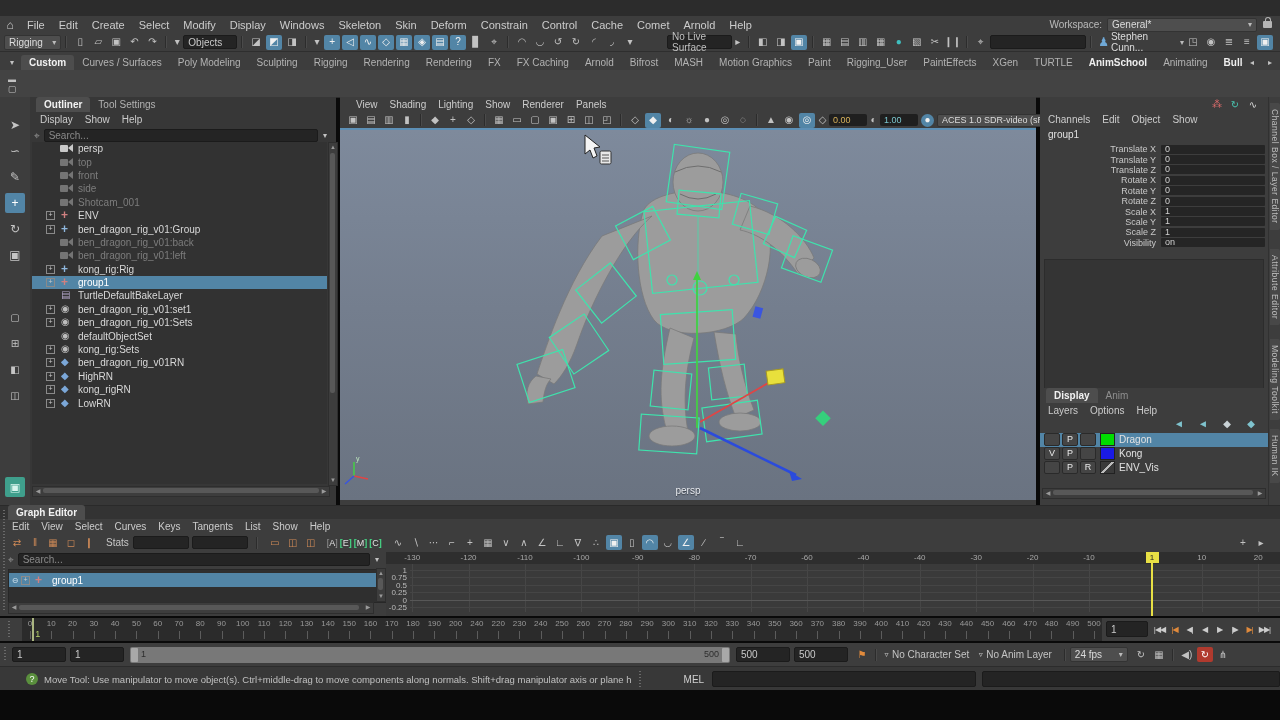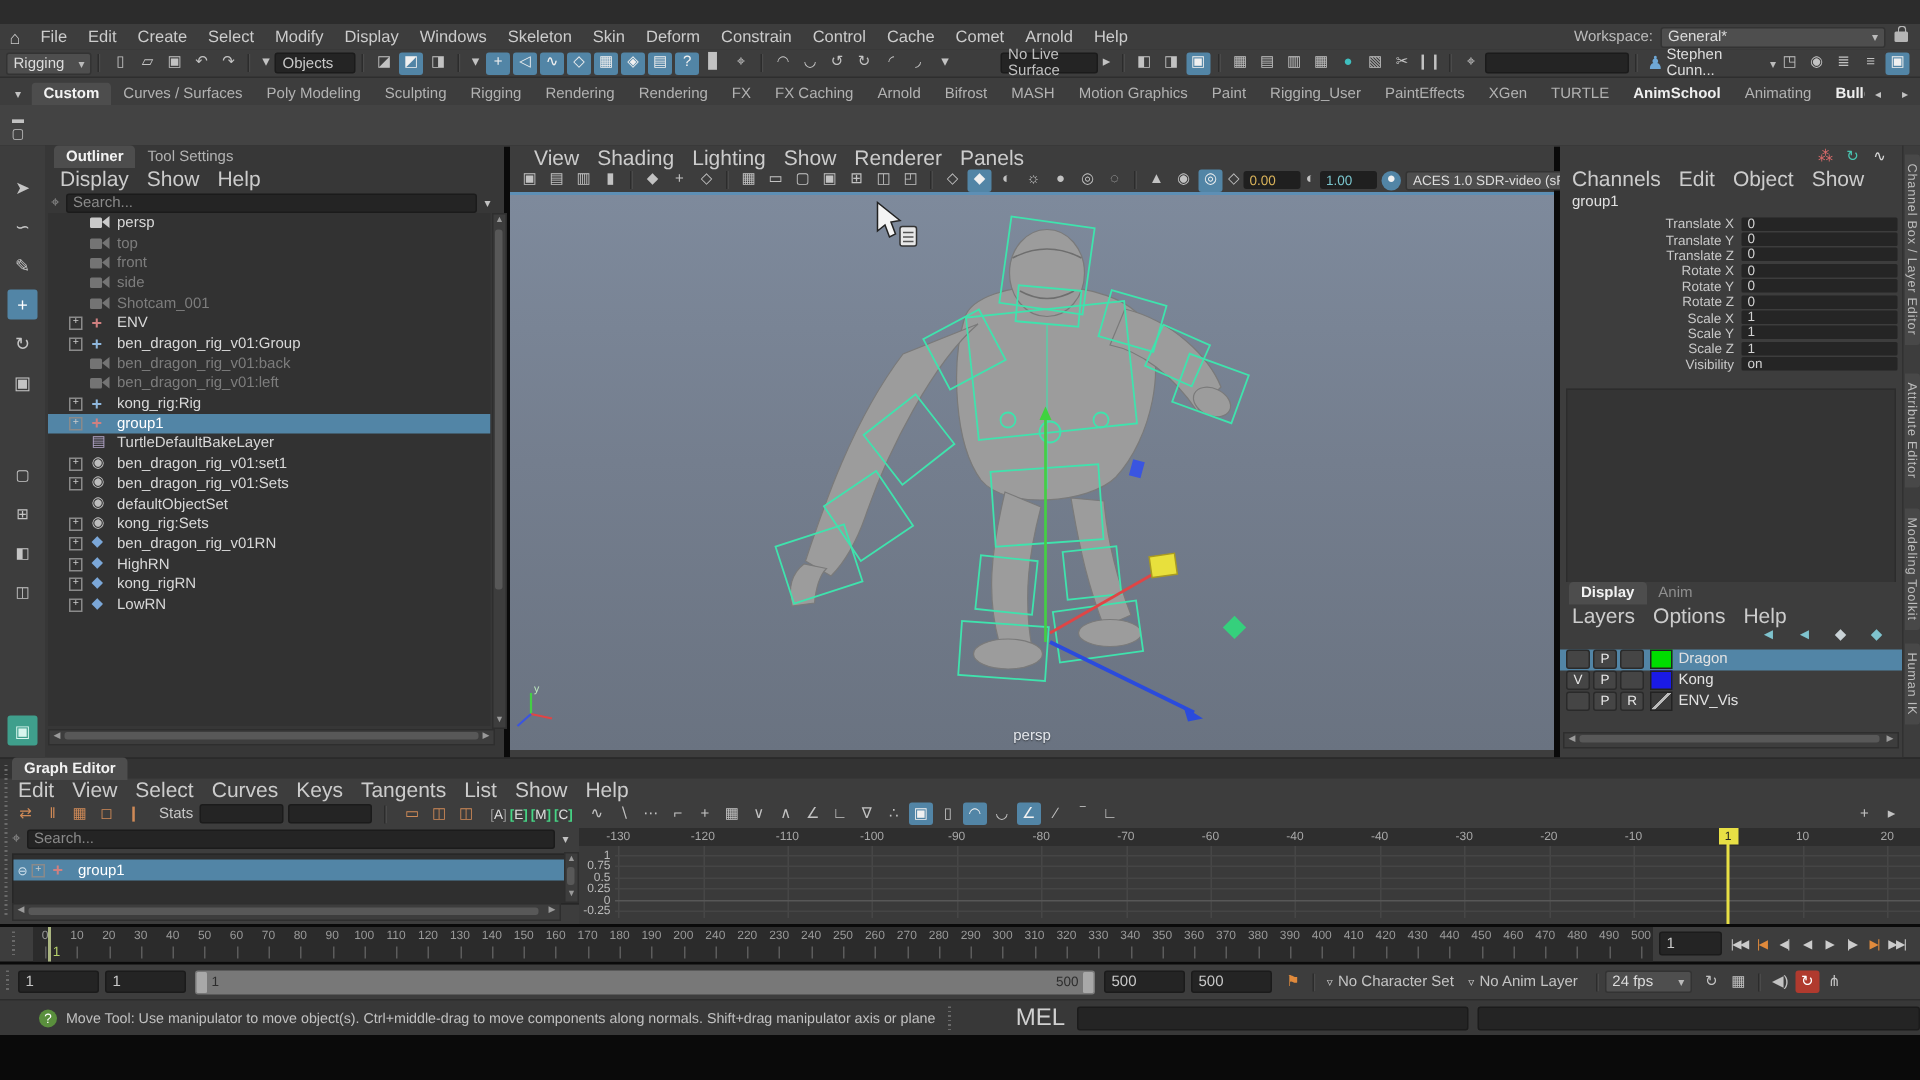--- a/index.html
+++ b/index.html
@@ -6,21 +6,21 @@
   #root{position:relative;width:1280px;height:720px;overflow:hidden;background:#0a0a0a;
         font-family:"Liberation Sans","DejaVu Sans",sans-serif;color:#cbcbcb;font-size:10px;
         -webkit-font-smoothing:antialiased;}
   .abs{position:absolute;}
   .flex{display:flex;align-items:center;}
   .sep{width:1px;height:12px;background:#2c2c2c;border-right:1px solid #4a4a4a;margin:0 4px;flex:none;}
   .icon{display:inline-flex;align-items:center;justify-content:center;width:16px;height:15px;
         font-size:10px;color:#c2c2c2;border-radius:2px;flex:none;margin:0 1px;line-height:1;}
   .icon.hl{background:#5285a6;color:#f0f0f0;}
   .menu-item{padding:0 7px;font-size:11px;color:#cccccc;white-space:nowrap;}
-  .pmenu .menu-item{padding:0 6px;font-size:14px;}
+  .pmenu .menu-item{padding:0 6px;font-size:10px;}
   .field{background:#242424;border:1px solid #1b1b1b;color:#c9c9c9;border-radius:2px;
          font-size:10px;display:flex;align-items:center;padding:0 4px;box-sizing:border-box;}
   .dd{background:#4e4e4e;border:1px solid #333;border-radius:2px;display:flex;align-items:center;
       font-size:10px;color:#dcdcdc;padding:0 4px;box-sizing:border-box;justify-content:space-between;}
   .dda{color:#bbb;font-size:8px;margin-left:4px;}
   
   #titlebar{left:0;top:0;width:1280px;height:16px;background:#2c2c2c;}
   #menubar{left:0;top:16px;width:1280px;height:17px;background:#3d3d3d;border-bottom:1px solid #333;display:flex;align-items:center;}
   #toolbar2{left:0;top:33px;width:1280px;height:19px;background:#3d3d3d;border-bottom:1px solid #2e2e2e;display:flex;align-items:center;padding-left:4px;box-sizing:border-box;}
   #shelftabs{left:0;top:52px;width:1280px;height:18px;background:#3d3d3d;display:flex;align-items:flex-end;}
@@ -965,19 +965,19 @@
         <span class="icon">◀)</span>
         <span class="icon" style="background: rgb(176, 58, 46); color: rgb(255, 255, 255);">↻</span>
         <span class="icon">⋔</span>
       </span>
   </div>
 
   <div class="abs" id="commandline">
     <span id="helpicon">?</span>
     <span style="font-size:9.5px;color:#c0c0c0;white-space:nowrap;overflow:hidden;width:590px;">Move Tool: Use manipulator to move object(s). Ctrl+middle-drag to move components along normals. Shift+drag manipulator axis or plane handles to extrude components or clone objects. Ctrl+Shift+drag to con</span>
     <div class="dots" style="height:16px;margin:0 8px;"></div>
-    <span style="color:#d0d0d0;font-size:16px;margin-right:8px;margin-left:35px;">MEL</span>
+    <span style="color:#d0d0d0;font-size:10px;margin-right:8px;margin-left:35px;">MEL</span>
     <span class="field" style="width:265px;height:16px;"></span>
     <span class="field" style="width:300px;height:16px;margin-left:6px;"></span>
   </div>
 
   <div class="abs" id="bottomblack"></div>
 </div>
 
 </body></html>

